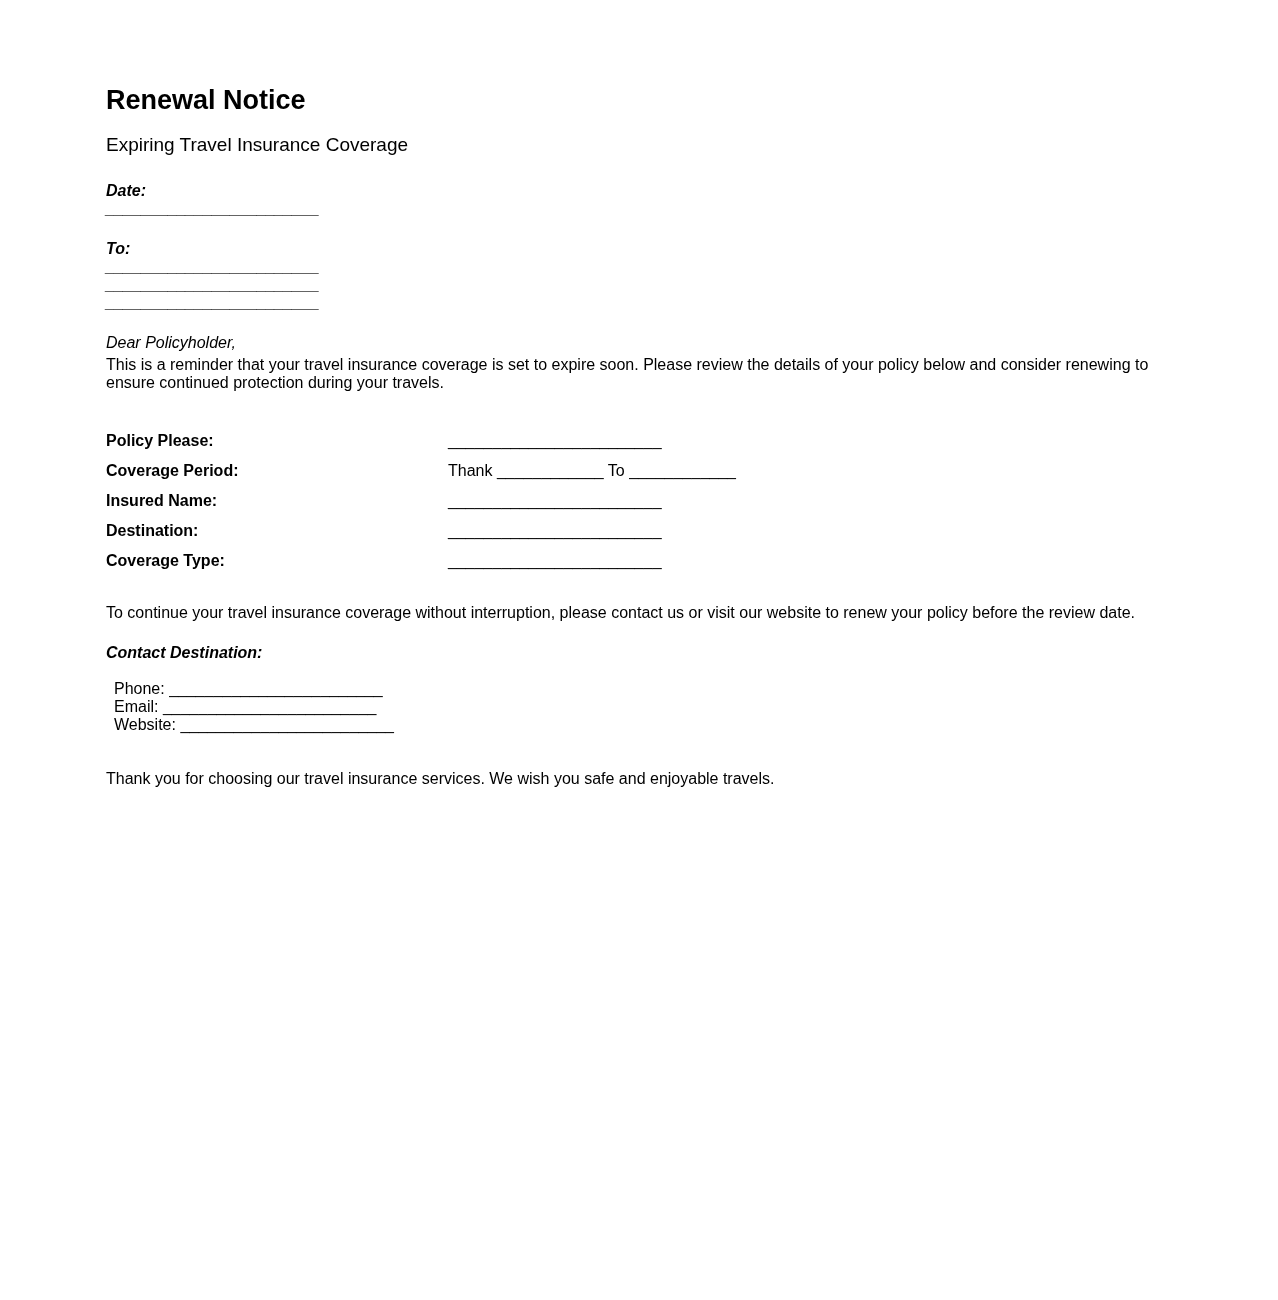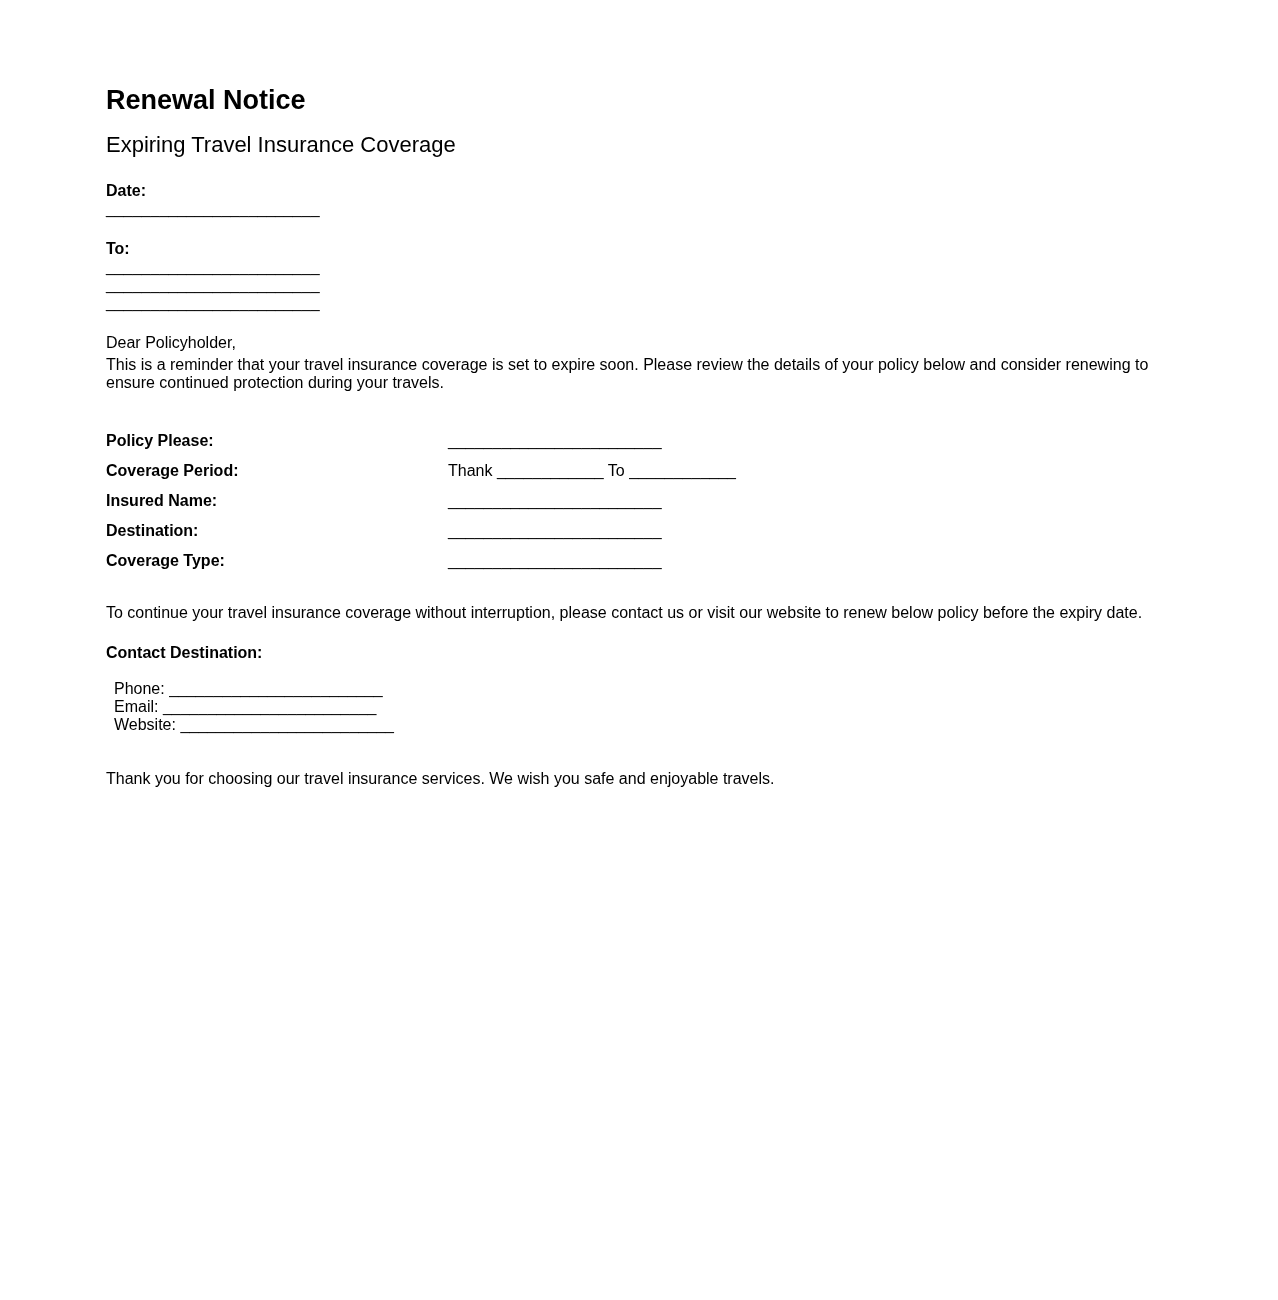--- a/index.html
+++ b/index.html
@@ -10,25 +10,25 @@
       font-size: 16px;
       position: relative;
     }
     .page { position: absolute; left: 106px; top: 0; width: 1060px; }
     h1 {
       position: absolute; top: 82px; left: 0; margin: 0;
       font-size: 27px; font-weight: bold; line-height: 36px;
     }
     .subtitle {
       position: absolute; top: 133px; left: 0; margin: 0;
-      font-size: 22px; line-height: 24px;
+      font-size: 19px; line-height: 24px;
     }
     .label-bold { font-weight: bold; }
     .abs { position: absolute; left: 0; margin: 0; white-space: nowrap; }
-    .line { line-height: 18px; }
+    .line { line-height: 18px; font-style: italic; }
     .para { position: absolute; left: 0; margin: 0; line-height: 18px; width: 1055px; }
     .details-row { position: absolute; left: 0; width: 700px; height: 20px; }
     .details-row .k { position: absolute; left: 0; font-weight: bold; white-space: nowrap; }
     .details-row .v { position: absolute; left: 342px; white-space: nowrap; }
     .contact { position: absolute; left: 8px; top: 680px; line-height: 18px; }
     .contact div { white-space: nowrap; }
   </style>
 </head>
 <body>
 
@@ -64,21 +64,21 @@
     <div class="details-row" style="top:522px;">
       <span class="k">Destination:</span>
       <span class="v">________________________</span>
     </div>
     <div class="details-row" style="top:552px;">
       <span class="k">Coverage Type:</span>
       <span class="v">________________________</span>
     </div>
   </div>
 
-  <p class="para" style="top:604px;">To continue your travel insurance coverage without interruption, please contact us or visit our website to renew below policy before the expiry date.</p>
+  <p class="para" style="top:604px;">To continue your travel insurance coverage without interruption, please contact us or visit our website to renew your policy before the review date.</p>
 
   <div class="abs label-bold line" style="top:644px;">Contact Destination:</div>
 
   <div class="contact">
     <div>Phone: ________________________</div>
     <div>Email: ________________________</div>
     <div>Website: ________________________</div>
   </div>
 
   <p class="para" style="top:770px;">Thank you for choosing our travel insurance services. We wish you safe and enjoyable travels.</p>

